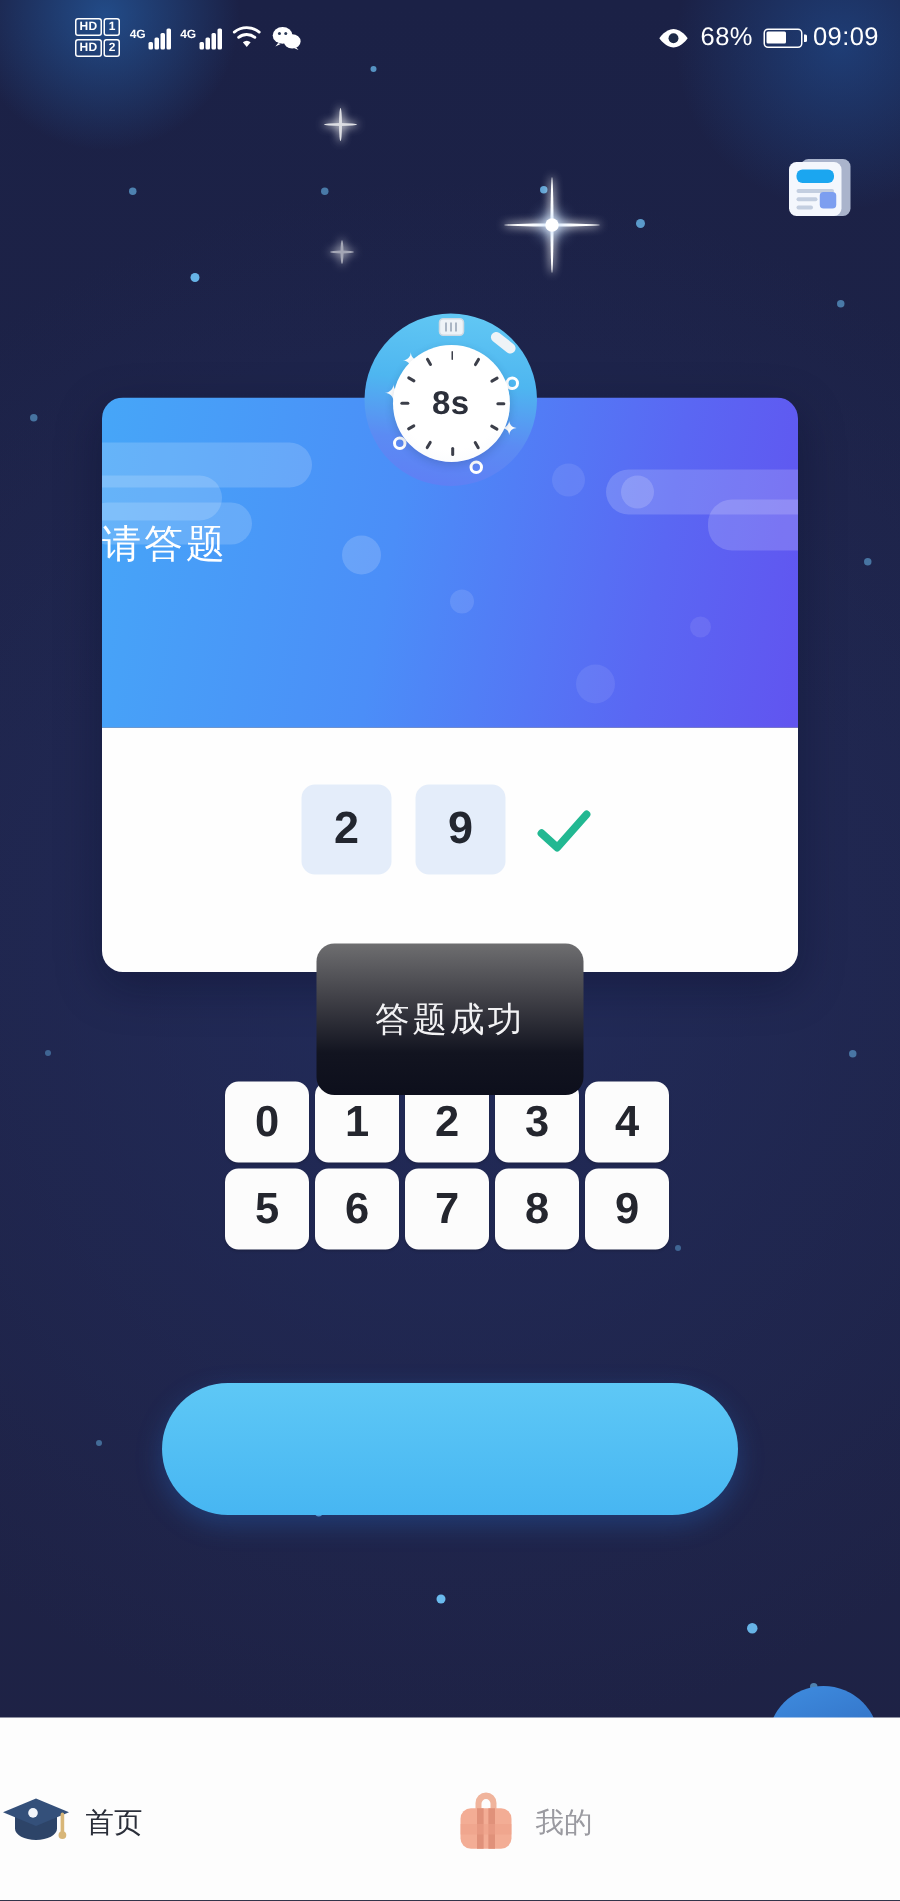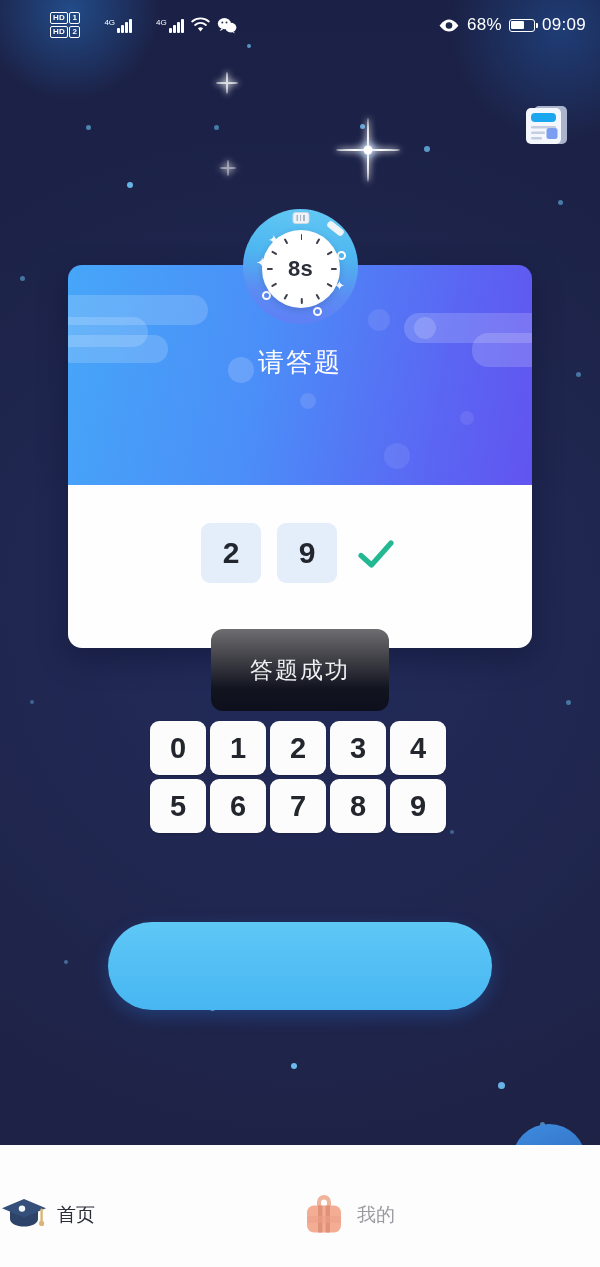--- a/index.html
+++ b/index.html
@@ -47,21 +47,21 @@
     display:flex; align-items:center; gap:1px;
     font-size:8px; font-weight:700; color:#fff; line-height:1;
   }
   .hd-box { border:1px solid #fff; border-radius:2px; padding:1px 2px; letter-spacing:.2px;}
   .hd-num { border:1px solid #fff; border-radius:2px; padding:1px 2.5px; }
   .sig { display:flex; align-items:flex-end; gap:1px; height:15px; }
   .sig i { width:3px; background:#fff; border-radius:1px; display:block; }
   .sig i:nth-child(1){height:5px;} .sig i:nth-child(2){height:8px;}
   .sig i:nth-child(3){height:11px;} .sig i:nth-child(4){height:14px;}
   .net-grp { display:flex; align-items:flex-end; gap:2px; }
-  .net-label { font-size:8px; font-weight:400; margin-bottom:6px;margin-left:18px; }
+  .net-label { font-size:8px; font-weight:700; margin-bottom:6px; }
   .sb-right { display:flex; align-items:center; gap:7px;
     font-size:17px; letter-spacing:.3px; }
   .batt { width:26px; height:13px; border:1.6px solid #fff; border-radius:3px;
     position:relative; padding:1.5px; }
   .batt::after { content:""; position:absolute; right:-4px; top:3.5px;
     width:2px; height:5px; background:#fff; border-radius:0 1px 1px 0; }
   .batt i { display:block; height:100%; width:62%; background:#fff; border-radius:1px; }
 
   
   .user-pill {
@@ -118,33 +118,33 @@
   .tplus { position:absolute; color:#fff; font-weight:700; line-height:1; }
 
   
   .card { position:absolute; left:68px; top:265px; width:464px; height:383px;
     border-radius:14px; overflow:hidden; z-index:10;
     box-shadow:0 10px 30px rgba(5,10,35,.35); }
   .card-head { position:relative; height:220px; overflow:hidden;
     background:linear-gradient(100deg,#46a6f8 0%,#4b8ef8 42%,#5a67f3 78%,#6154f0 100%); }
   .cloud { position:absolute; background:rgba(255,255,255,.17); }
   .ccirc { position:absolute; border-radius:50%; background:rgba(255,255,255,.17); }
-  .card-head-inner { position:relative; z-index:3; text-align:center;
+  .card-head-inner { position:relative; z-index:3; 
     padding-top:80px; color:#fff; }
   .q-title { font-size:26px; letter-spacing:2px; }
   .q-sub { font-size:23px; letter-spacing:1.5px; margin-top:32px; }
   .card-body { height:163px; background:#fefefe;
     display:flex; align-items:flex-start; justify-content:center; padding-top:38px; gap:16px; }
   .ans-box { width:60px; height:60px; border-radius:9px; background:#e4edfa;
     display:flex; align-items:center; justify-content:center;
     font-size:30px; font-weight:700; color:#22262f; }
   .check { width:46px; height:46px; margin-top:8px; }
 
   
-  .toast { position:absolute; left:211px; top:629px; width:178px; height:82px;
+  .toast { position:absolute; left:211px; top:629px; width:178px; height:101px;
     border-radius:12px; z-index:40;
     background:linear-gradient(180deg,#6e6e70 0%,#3e3e45 38%,#121420 72%,#0d0f1c 100%);
     display:flex; align-items:center; justify-content:center; }
   .toast span { font-size:23px; color:#f2f2f4; letter-spacing:2px; }
 
   
   .keypad { position:absolute; left:150px; top:721px; width:300px; z-index:15;
     display:grid; grid-template-columns:repeat(5,56px); gap:4px 4px; }
   .key { width:56px; height:54px; border-radius:9px; background:#fcfcfc;
     display:flex; align-items:center; justify-content:center;

